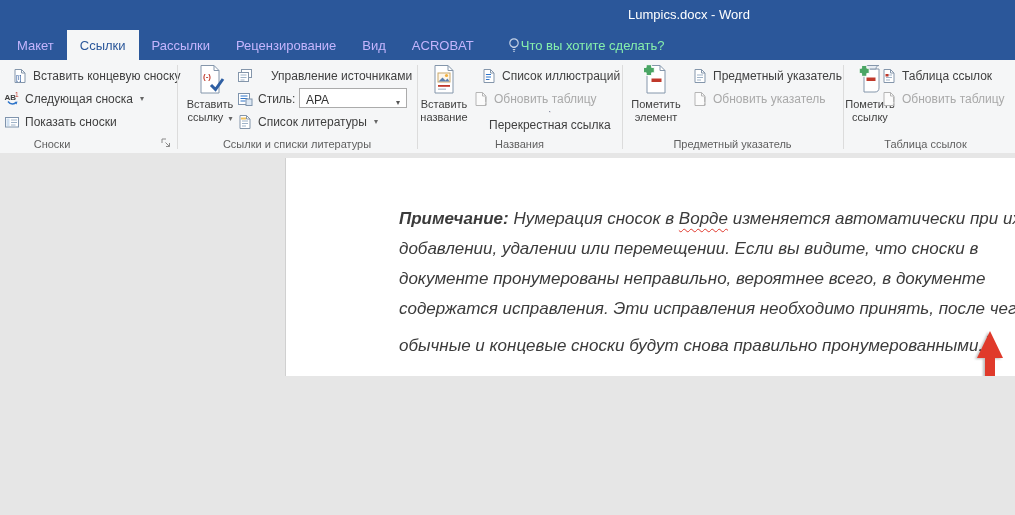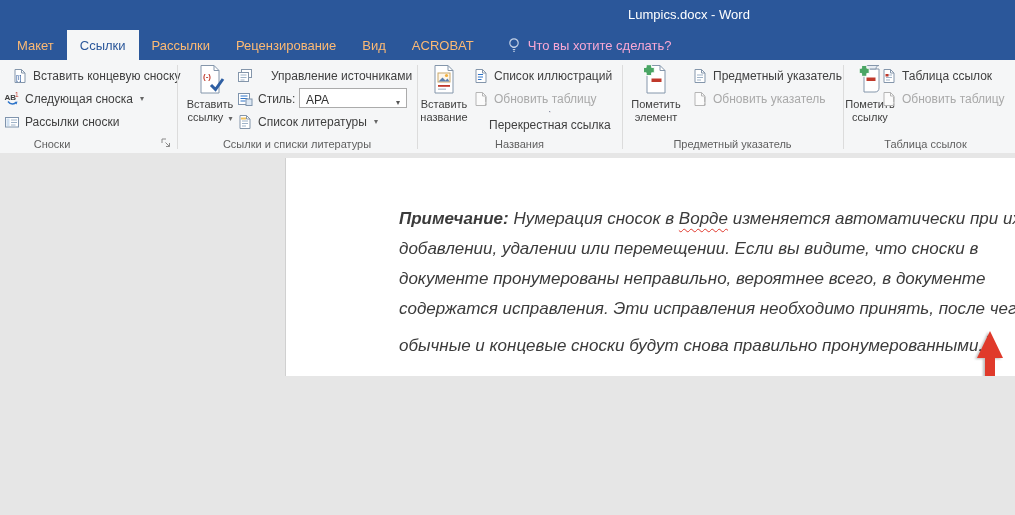--- a/index.html
+++ b/index.html
@@ -6,23 +6,23 @@
   .app{position:relative;width:1015px;height:376px;overflow:hidden;
        font-family:"Liberation Sans",sans-serif;background:#e6e6e6;}
 
   
   .titlebar{position:absolute;left:0;top:0;width:100%;height:30px;background:#2b579a;}
   .titlebar .wtitle{position:absolute;left:628px;top:7px;color:#fff;font-size:13px;}
 
   
   .tabbar{position:absolute;left:0;top:30px;width:100%;height:30px;background:#2b579a;
           display:flex;align-items:stretch;padding-left:4px;box-sizing:border-box;}
-  .tab{display:flex;align-items:center;padding:0 13px;color:#fdba74;font-size:13px;cursor:pointer;}
+  .tab{display:flex;align-items:center;padding:0 13px;color:#c4b5fd;font-size:13px;cursor:pointer;}
   .tab.active{background:#f5f6f7;color:#2b579a;}
-  .tellme{display:flex;align-items:center;gap:7px;margin-left:20px;color:#f9a8d4;font-size:13px;}
+  .tellme{display:flex;align-items:center;margin-left:20px;color:#86efac;font-size:13px;}
 
   
   .ribbon{position:absolute;left:0;top:60px;width:100%;height:93px;background:#f5f6f7;
           border-bottom:1px solid #d4d4d4;box-sizing:content-box;}
   .group{position:absolute;top:0;height:93px;}
   .group.sep::before{content:"";position:absolute;left:0;top:5px;bottom:4px;width:1px;background:#dcdcdc;}
   .grp-label{position:absolute;bottom:3px;left:0;right:0;text-align:center;
              font-size:11px;color:#5f5f5f;white-space:nowrap;}
   .rowbtn{position:absolute;height:21px;display:flex;align-items:center;gap:5px;
           font-size:12px;color:#3f3f3f;white-space:nowrap;cursor:pointer;}
@@ -122,21 +122,21 @@
         </svg>
         <span>Следующая сноска</span>
         <span class="caret">▾</span>
       </div>
       <div class="rowbtn r3" style="left:4px;">
         <svg width="16" height="16" viewBox="0 0 16 16">
           <rect x="1.5" y="3.5" width="13" height="9.5" fill="#fff" stroke="#7f94ad"></rect>
           <rect x="2.5" y="4.5" width="3" height="7.5" fill="#cfe0f1"></rect>
           <path d="M7 6h6M7 8.5h6M7 11h4.5" stroke="#9fb3c8"></path>
         </svg>
-        <span>Рассылки сноски</span>
+        <span>Показать сноски</span>
       </div>
       <div class="grp-label" style="left:0;width:104px;">Сноски</div>
       <svg class="launcher" viewBox="0 0 12 12">
         <path d="M2 2h4M2 2v4" stroke="#8a8a8a" fill="none"></path>
         <path d="M5.5 5.5L9.5 9.5M9.5 6v3.5H6" stroke="#8a8a8a" fill="none"></path>
       </svg>
     </div>
 
     <div class="group sep" style="left:177px;width:240px;">
       <div class="bigbtn" style="left:7px;width:52px;">
@@ -185,21 +185,21 @@
           <use href="#s-pageBig"></use>
           <rect x="10" y="10" width="12" height="9" fill="#fdf6ea" stroke="#c9a86a"></rect>
           <circle cx="18.5" cy="12.5" r="1.6" fill="#f2b03d"></circle>
           <path d="M10.5 18.5l4-4 3 3 2-2 2 3z" fill="#5a7fae"></path>
           <rect x="10" y="22" width="12" height="1.8" fill="#c0392b"></rect>
           <rect x="10" y="25.5" width="8" height="1.4" fill="#b9c4d0"></rect>
         </svg>
         <div>Вставить</div>
         <div>название</div>
       </div>
-      <div class="rowbtn r1" style="left:56px;">
+      <div class="rowbtn r1" style="left:64px;">
         <svg width="16" height="16" viewBox="0 0 16 16">
           <use href="#s-page"></use>
           <path d="M5 6.5h5M5 9h5M5 11.5h3.5" stroke="#2e74c9"></path>
           <path d="M4.2 6.5h.1M4.2 9h.1M4.2 11.5h.1" stroke="#c0392b" stroke-width="1.4"></path>
         </svg>
         <span>Список иллюстраций</span>
       </div>
       <div class="rowbtn r2 disabled" style="left:56px;">
         <svg width="16" height="16" viewBox="0 0 16 16">
           <use href="#s-pageG"></use>

